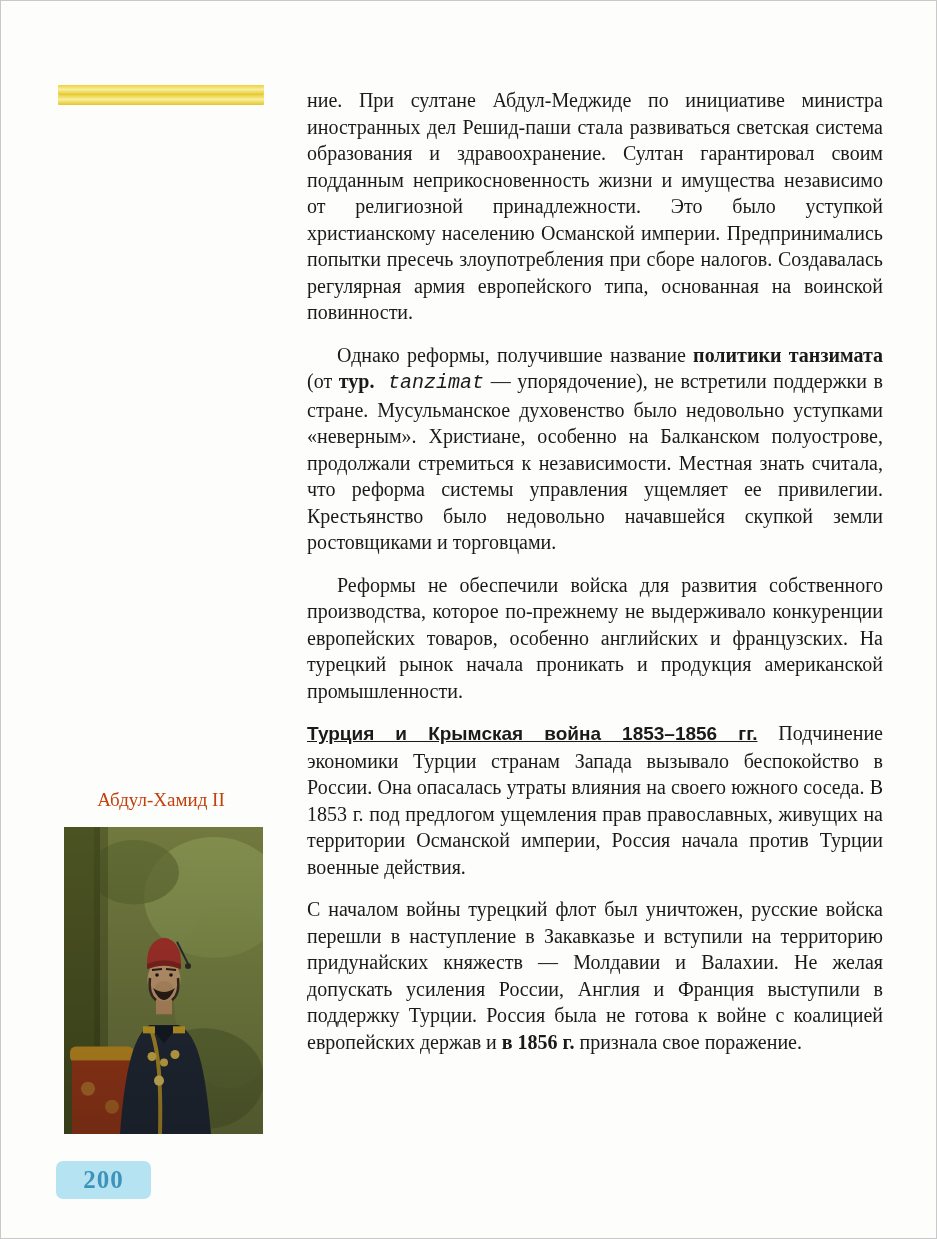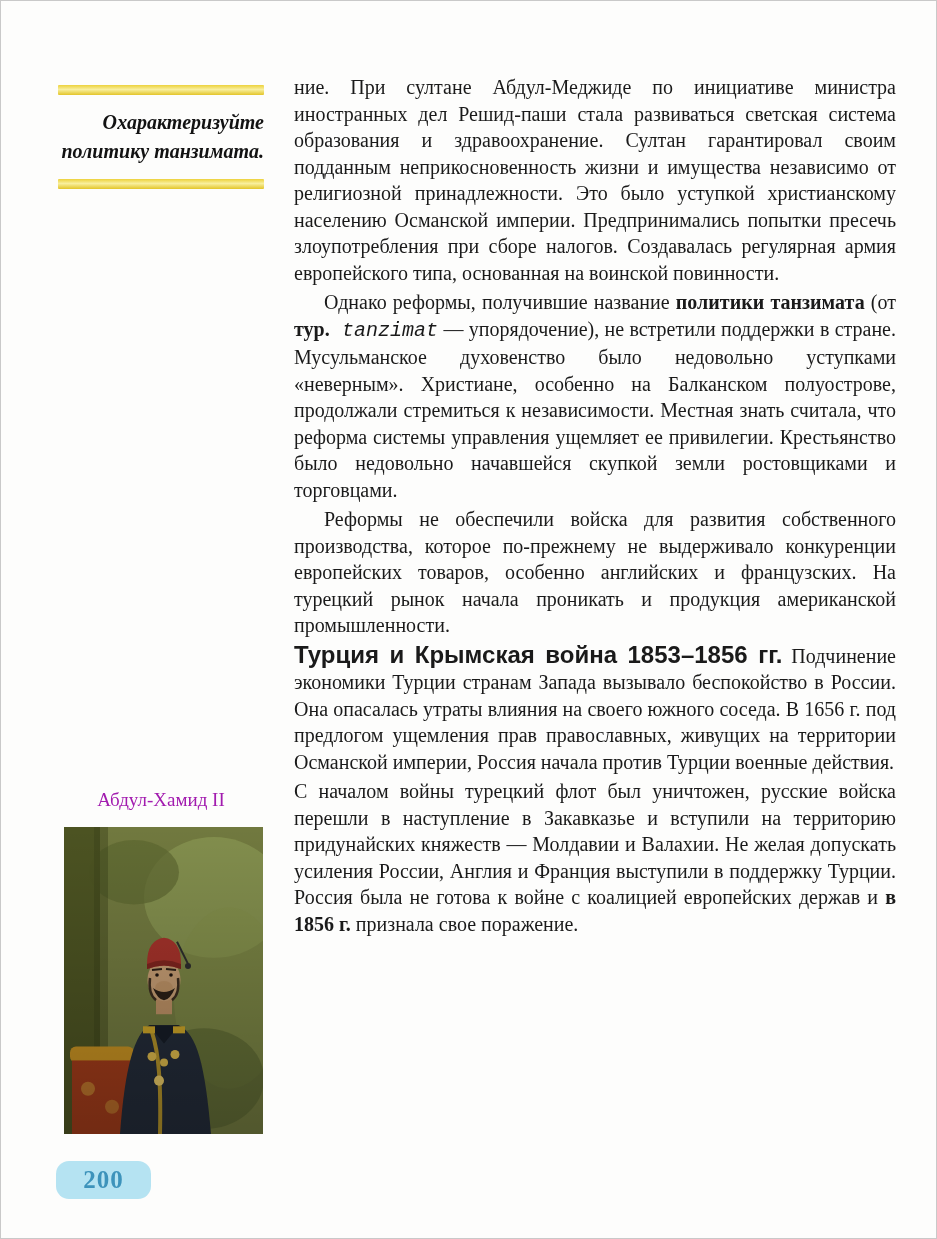--- a/index.html
+++ b/index.html
@@ -39,84 +39,84 @@
 
   .portrait-caption {
     position: absolute;
     left: 57px;
     top: 788px;
     width: 206px;
     margin: 0;
     text-align: center;
     font-family: "Liberation Serif", serif;
     font-size: 19px;
-    color: #a21caf;
+    color: #c2410c;
   }
   .portrait {
     position: absolute;
     left: 63px;
     top: 826px;
     width: 199px;
     height: 307px;
   }
   .portrait svg { display: block; width: 100%; height: 100%; }
 
   
   .text-col {
     position: absolute;
     left: 290px;
     top: 70px;
     width: 608px;
   }
   .para {
-    margin: 3px;
+    margin: 16px;
     font-family: "Liberation Serif", serif;
     font-size: 20px;
     line-height: 26.5px;
     text-align: justify;
     color: #1a1a1a;
   }
   .indent { text-indent: 30px; }
   .bi { font-weight: bold; }
   .i  { font-style: italic; font-family: Liberation Mono, monospace; }
   .inline-heading {
     font-family: "Liberation Sans", sans-serif;
     font-weight: 700;
-    font-size: 24px;
+    font-size: 19px;
+    text-decoration: underline;
   }
 
   
   .page-badge {
     position: absolute;
     left: 55px;
     top: 1160px;
     width: 95px;
     height: 38px;
     background: #b5e3f2;
-    border-radius: 13px;
+    border-radius: 7px;
     display: flex;
     align-items: center;
     justify-content: center;
   }
   .page-badge span {
     font-family: "Liberation Serif", serif;
     font-weight: 700;
     font-size: 25px;
     letter-spacing: 1px;
     color: #3d93bb;
   }
 </style>
 </head>
 <body>
 
 <div class="page">
 
   <aside class="task-block">
     <div class="yellow-bar"></div>
-    <p class="task-text">Охарактеризуйте политику танзимата.</p>
     <div class="yellow-bar"></div>
   </aside>
 
   <p class="portrait-caption">Абдул-Хамид II</p>
 
   <div class="portrait">
     <svg viewBox="0 0 199 305" preserveAspectRatio="none" aria-hidden="true">
       <defs>
         <linearGradient id="shade" x1="0" y1="0" x2="0" y2="1">
           <stop offset="0" stop-color="#000000" stop-opacity="0"></stop>
@@ -173,21 +173,21 @@
   </div>
 
   <main class="text-col">
 
     <p class="para"><span>ние. При султане Абдул-Меджиде по инициативе министра иностранных дел Решид-паши стала развиваться светская система образования и здравоохранение. Султан гарантировал своим подданным неприкосновенность жизни и имущества независимо от религиозной принадлежности. Это было уступкой христианскому населению Османской империи. Предпринимались попытки пресечь злоупотребления при сборе налогов. Создавалась регулярная армия европейского типа, основанная на воинской повинности.</span></p>
 
     <p class="para indent"><span>Однако реформы, получившие название </span><span class="bi">политики танзимата</span><span> (от </span><span class="bi">тур.</span><span class="i"> tanzimat</span><span> — упорядочение), не встретили поддержки в стране. Мусульманское духовенство было недовольно уступками «неверным». Христиане, особенно на Балканском полуострове, продолжали стремиться к независимости. Местная знать считала, что реформа системы управления ущемляет ее привилегии. Крестьянство было недовольно начавшейся скупкой земли ростовщиками и торговцами.</span></p>
 
     <p class="para indent"><span>Реформы не обеспечили войска для развития собственного производства, которое по-прежнему не выдерживало конкуренции европейских товаров, особенно английских и французских. На турецкий рынок начала проникать и продукция американской промышленности.</span></p>
 
-    <p class="para"><span class="inline-heading">Турция и Крымская война 1853–1856 гг.</span><span> Подчинение экономики Турции странам Запада вызывало беспокойство в России. Она опасалась утраты влияния на своего южного соседа. В 1656 г. под предлогом ущемления прав православных, живущих на территории Османской империи, Россия начала против Турции военные действия.</span></p>
+    <p class="para"><span class="inline-heading">Турция и Крымская война 1853–1856 гг.</span><span> Подчинение экономики Турции странам Запада вызывало беспокойство в России. Она опасалась утраты влияния на своего южного соседа. В 1853 г. под предлогом ущемления прав православных, живущих на территории Османской империи, Россия начала против Турции военные действия.</span></p>
 
     <p class="para"><span>С началом войны турецкий флот был уничтожен, русские войска перешли в наступление в Закавказье и вступили на территорию придунайских княжеств — Молдавии и Валахии. Не желая допускать усиления России, Англия и Франция выступили в поддержку Турции. Россия была не готова к войне с коалицией европейских держав и </span><span class="bi">в 1856 г.</span><span> признала свое поражение.</span></p>
 
   </main>
 
   <div class="page-badge">
     <span>200</span>
   </div>
 
 </div>

